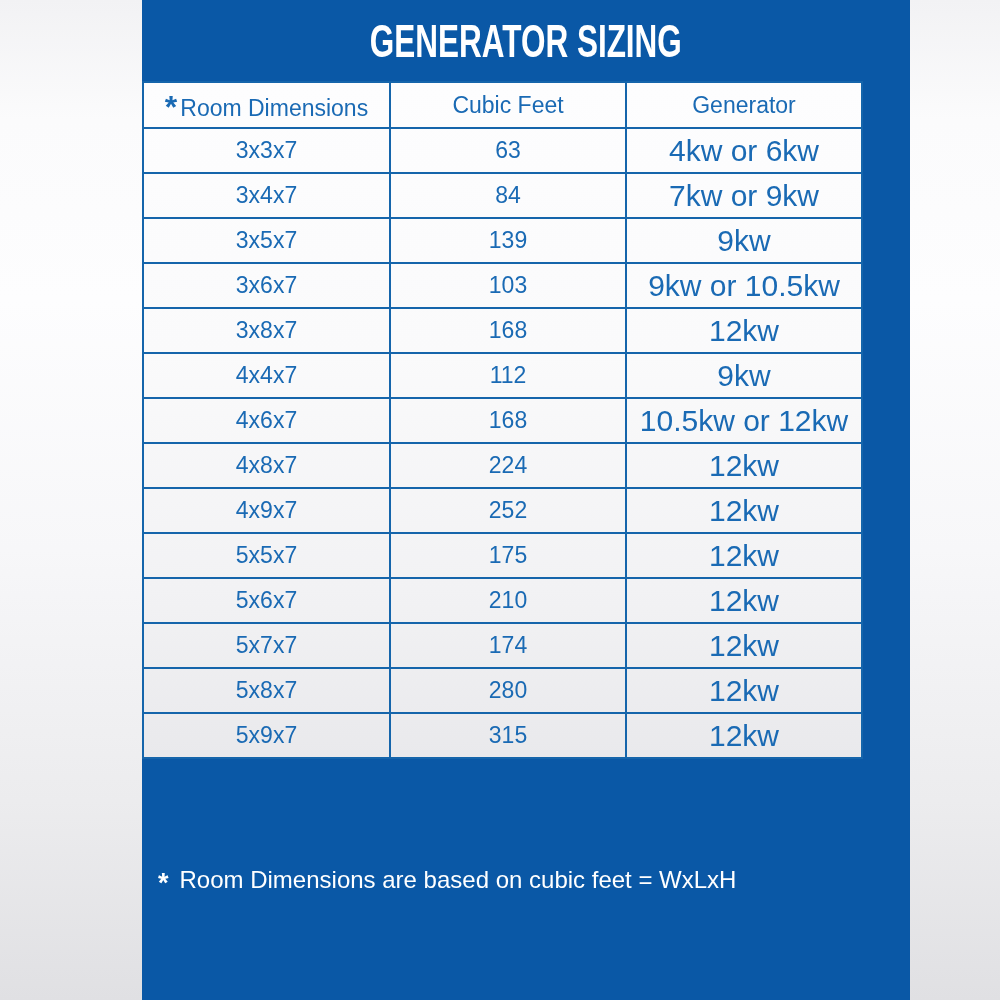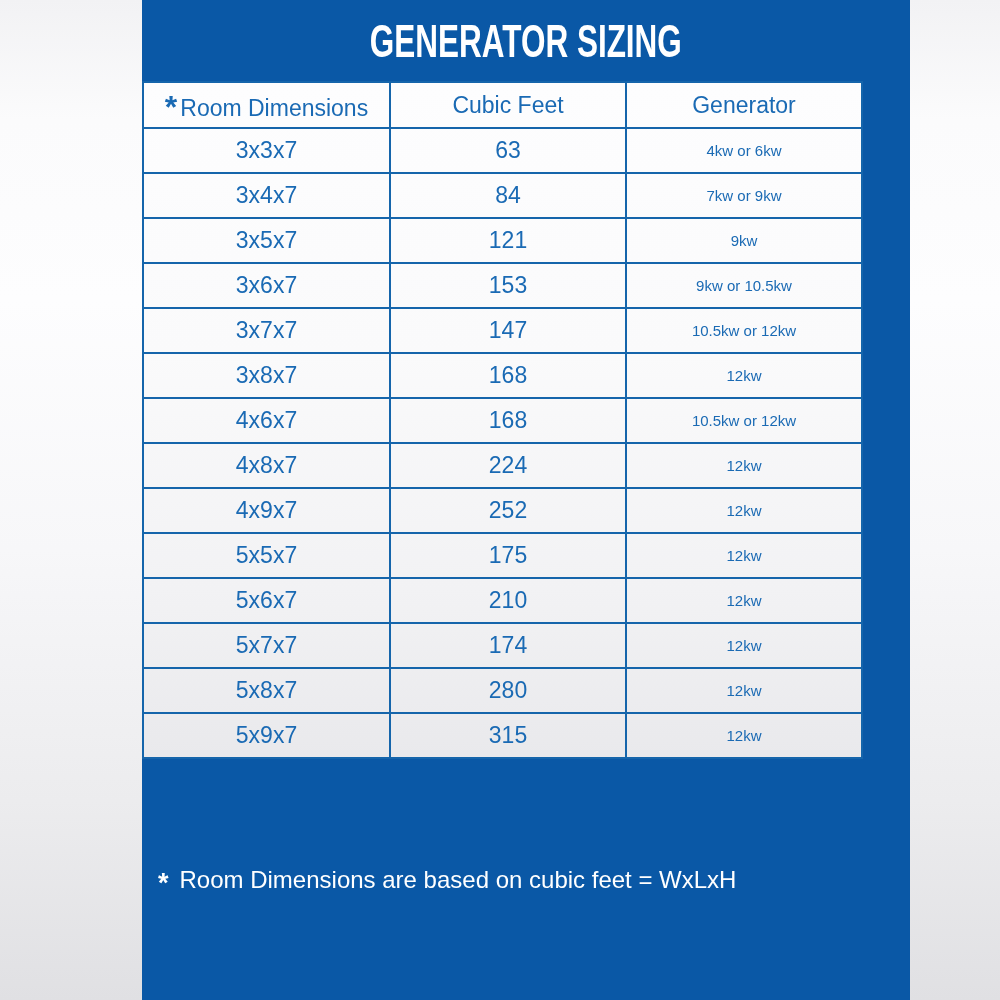--- a/index.html
+++ b/index.html
@@ -73,21 +73,21 @@
   td { font-size: 23px; }
   .th-asterisk {
     font-weight: 700;
     font-size: 32px;
     margin-right: 3px;
     position: relative;
     top: 2px;
   }
   td.gen-cell {
     padding-top: 9px;
-    font-size: 15px;
+    font-size: 30px;
   }
   .footer {
     flex: 1;
     display: flex;
     align-items: center;
     color: #ffffff;
     font-size: 24px;
     padding-left: 16px;
   }
   .ft-asterisk {
@@ -131,42 +131,42 @@
   </tr>
 
   <tr>
     <td>3x4x7</td>
     <td>84</td>
     <td class="gen-cell">7kw or 9kw</td>
   </tr>
 
   <tr>
     <td>3x5x7</td>
-    <td>121</td>
+    <td>139</td>
     <td class="gen-cell">9kw</td>
   </tr>
 
   <tr>
     <td>3x6x7</td>
-    <td>153</td>
+    <td>103</td>
     <td class="gen-cell">9kw or 10.5kw</td>
   </tr>
 
-  <tr>
-    <td>3x7x7</td>
-    <td>147</td>
-    <td class="gen-cell">10.5kw or 12kw</td>
-  </tr>
 
   <tr>
     <td>3x8x7</td>
     <td>168</td>
     <td class="gen-cell">12kw</td>
   </tr>
 
+  <tr>
+    <td>4x4x7</td>
+    <td>112</td>
+    <td class="gen-cell">9kw</td>
+  </tr>
 
 
   <tr>
     <td>4x6x7</td>
     <td>168</td>
     <td class="gen-cell">10.5kw or 12kw</td>
   </tr>
 
 
   <tr>

